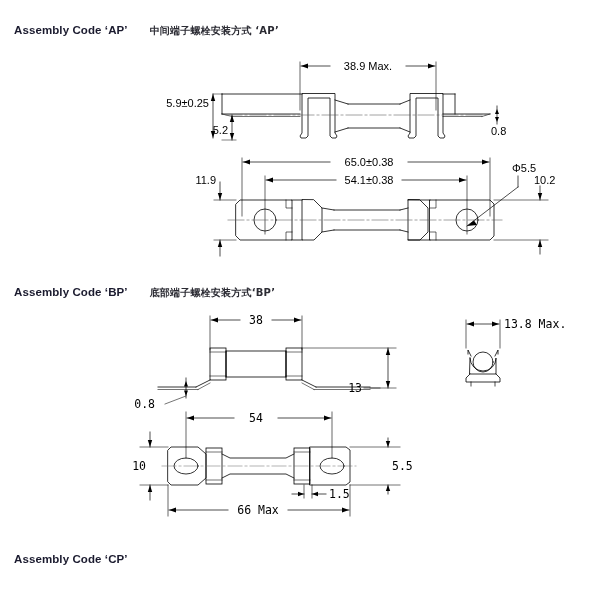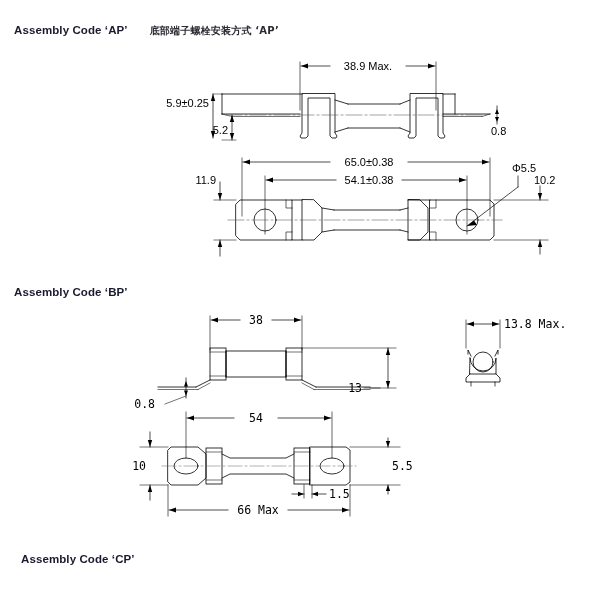--- a/index.html
+++ b/index.html
@@ -58,21 +58,21 @@
     font-size: 11.5px;
   }
 </style>
 </head>
 <body>
 
 <div class="page">
 
   <div class="section-header" style="left:14px; top:24px;">
     <span class="code-label">Assembly Code ‘AP’</span>
-    <span class="cn-label">底部端子螺栓安装方式 ‘AP’</span>
+    <span class="cn-label">中间端子螺栓安装方式 ‘AP’</span>
   </div>
 
   <svg class="drawing" width="600" height="240" style="top:48px;" xmlns="http://www.w3.org/2000/svg">
     <g fill="none" stroke="#000" stroke-width="0.8" stroke-linecap="square">
 
       <line x1="300" y1="14" x2="300" y2="62" stroke-width="0.6"></line>
       <line x1="436" y1="14" x2="436" y2="62" stroke-width="0.6"></line>
 
       <line x1="301" y1="18" x2="330" y2="18" stroke-width="0.7"></line>
       <line x1="406" y1="18" x2="435" y2="18" stroke-width="0.7"></line>
@@ -186,20 +186,21 @@
       <line x1="540" y1="138" x2="540" y2="152" stroke-width="0.7"></line>
       <line x1="540" y1="192" x2="540" y2="206" stroke-width="0.7"></line>
       <path d="M540,152 L537.8,145 L542.2,145 Z" fill="#000" stroke="none"></path>
       <path d="M540,192 L537.8,199 L542.2,199 Z" fill="#000" stroke="none"></path>
       <text class="dim-sans" x="534" y="136" stroke="none">10.2</text>
     </g>
   </svg>
 
   <div class="section-header" style="left:14px; top:286px;text-align:right;">
     <span class="code-label">Assembly Code ‘BP’</span>
+    <span class="cn-label">底部端子螺栓安装方式‘BP’</span>
   </div>
 
   <svg class="drawing" width="600" height="230" style="top:308px;" xmlns="http://www.w3.org/2000/svg">
     <g fill="none" stroke="#000" stroke-width="0.8" stroke-linecap="square">
 
       <line x1="210" y1="8" x2="210" y2="42" stroke-width="0.6"></line>
       <line x1="302" y1="8" x2="302" y2="42" stroke-width="0.6"></line>
       <line x1="211" y1="12" x2="240" y2="12" stroke-width="0.7"></line>
       <line x1="272" y1="12" x2="301" y2="12" stroke-width="0.7"></line>
       <path d="M211,12 L218,9.6 L218,14.4 Z" fill="#000" stroke="none"></path>
@@ -310,17 +311,17 @@
       <line x1="168" y1="177" x2="168" y2="208" stroke-width="0.6"></line>
       <line x1="350" y1="177" x2="350" y2="208" stroke-width="0.6"></line>
       <line x1="169" y1="202" x2="228" y2="202" stroke-width="0.7"></line>
       <line x1="288" y1="202" x2="349" y2="202" stroke-width="0.7"></line>
       <path d="M169,202 L176,199.6 L176,204.4 Z" fill="#000" stroke="none"></path>
       <path d="M349,202 L342,199.6 L342,204.4 Z" fill="#000" stroke="none"></path>
       <text class="dim-mono" x="258" y="206" text-anchor="middle" stroke="none">66 Max</text>
     </g>
   </svg>
 
-  <div class="section-header" style="left:14px; top:553px;margin-left:7px;">
+  <div class="section-header" style="left:14px; top:553px;">
     <span class="code-label">Assembly Code ‘CP’</span>
   </div>
 
 </div>
 
 </body></html>

